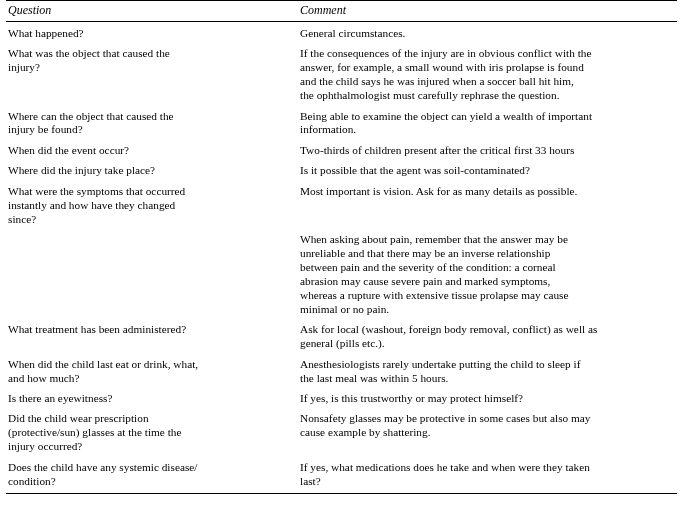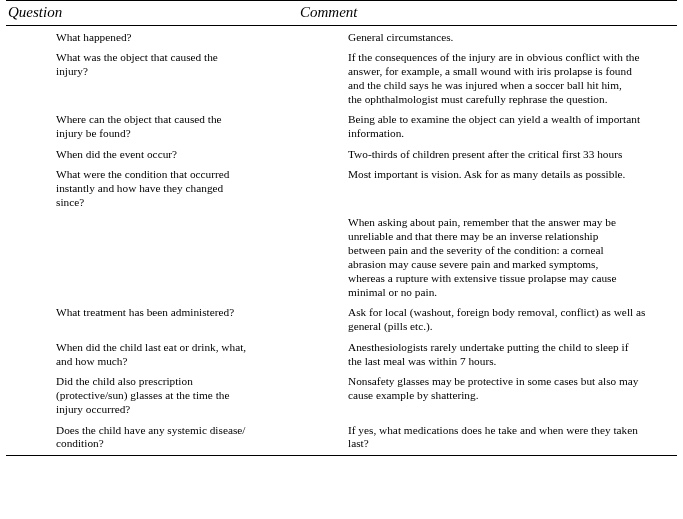--- a/index.html
+++ b/index.html
@@ -24,21 +24,21 @@
     width: 671px;
     border-collapse: collapse;
     table-layout: fixed;
     font-size: 11.3px;
     line-height: 1.235;
   }
   table.qa-table thead th {
     text-align: left;
     font-weight: normal;
     font-style: italic;
-    font-size: 15px;
+    font-size: 12px;
     padding: 2px 4px 3px 2px;
     border-top: 1.6px solid #000;
     border-bottom: 1.1px solid #000;
     vertical-align: bottom;
   }
   table.qa-table tbody td {
     vertical-align: top;
     padding: 0 4px 6.5px 2px;
     border: none;
   }
@@ -48,21 +48,20 @@
   table.qa-table tbody tr:last-child td {
     padding-bottom: 4px;
     border-bottom: 1.6px solid #000;
   }
   col.c-q { width: 292px; }
   col.c-c { width: 379px; }
   .q-text, .c-text {
     display: block;
     white-space: pre-line;
     hyphens: none;
-    margin-left: 48px;
   }
   .q-text { padding-right: 6px; }
 </style>
 </head>
 <body>
 
 <div class="table-wrap">
   <table class="qa-table">
     <colgroup>
       <col class="c-q">
@@ -108,21 +107,29 @@
         <tr>
           <td>
             <span class="q-text">When did the event occur?</span>
           </td>
           <td>
             <span class="c-text">Two-thirds of children present after the critical first 33 hours</span>
           </td>
         </tr>
         <tr>
           <td>
-            <span class="q-text">What were the condition that occurred
+            <span class="q-text">Where did the injury take place?</span>
+          </td>
+          <td>
+            <span class="c-text">Is it possible that the agent was soil-contaminated?</span>
+          </td>
+        </tr>
+        <tr>
+          <td>
+            <span class="q-text">What were the symptoms that occurred
     instantly and how have they changed
     since?</span>
           </td>
           <td>
             <span class="c-text">Most important is vision. Ask for as many details as possible.</span>
           </td>
         </tr>
         <tr>
           <td>
             <span class="q-text"></span>
@@ -145,26 +152,34 @@
     general (pills etc.).</span>
           </td>
         </tr>
         <tr>
           <td>
             <span class="q-text">When did the child last eat or drink, what,
     and how much?</span>
           </td>
           <td>
             <span class="c-text">Anesthesiologists rarely undertake putting the child to sleep if
-    the last meal was within 7 hours.</span>
+    the last meal was within 5 hours.</span>
           </td>
         </tr>
         <tr>
           <td>
-            <span class="q-text">Did the child also prescription
+            <span class="q-text">Is there an eyewitness?</span>
+          </td>
+          <td>
+            <span class="c-text">If yes, is this trustworthy or may protect himself?</span>
+          </td>
+        </tr>
+        <tr>
+          <td>
+            <span class="q-text">Did the child wear prescription
     (protective/sun) glasses at the time the
     injury occurred?</span>
           </td>
           <td>
             <span class="c-text">Nonsafety glasses may be protective in some cases but also may
     cause example by shattering.</span>
           </td>
         </tr>
         <tr>
           <td>

